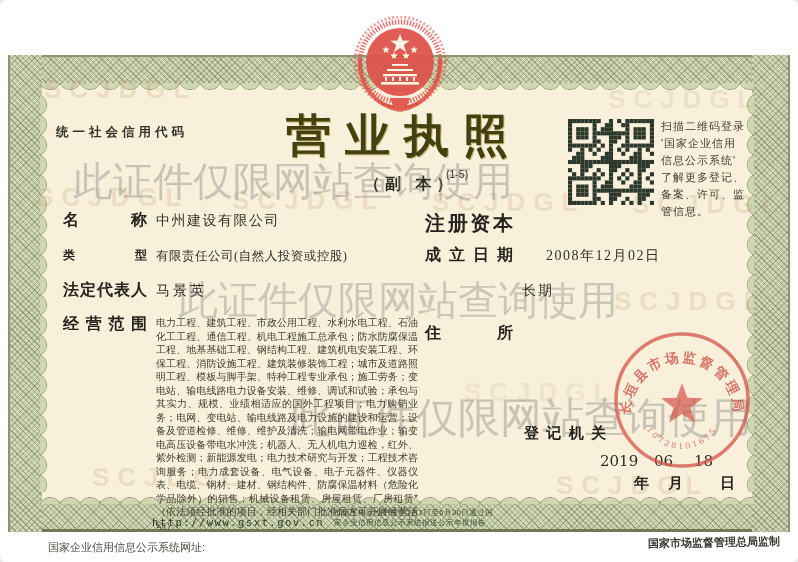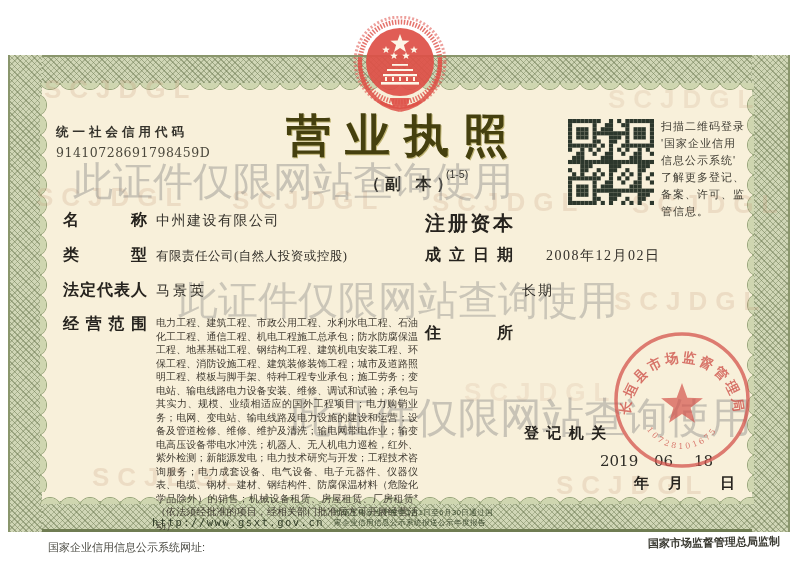--- a/index.html
+++ b/index.html
@@ -1,18 +1,18 @@
 <!DOCTYPE html>
 <html><head>
 <meta charset="utf-8">
 <style>
   html,body{margin:0;padding:0;background:#e9e9e9;}
   .page{
     position:relative;width:798px;height:562px;background:#ffffff;overflow:hidden;
-    font-family:"Liberation Sans",sans-serif;color:#33302a;
+    font-family:"Liberation Sans",sans-serif;color:#33302a;border-radius:6px;
   }
   .paper{position:absolute;left:8px;top:55px;width:782px;height:477px;background:#f8f0da;}
   
   .band{
     position:absolute;background-color:#d0d6b6;
     background-image:
       repeating-linear-gradient(45deg, rgba(104,118,78,.50) 0 1px, transparent 1px 4px),
       repeating-linear-gradient(-45deg, rgba(104,118,78,.35) 0 1px, transparent 1px 4px);
   }
   .band-top{left:0;top:0;right:0;height:28px;border-top:2px solid #8a966c;}
@@ -122,21 +122,20 @@
       <rect x="49" y="61" width="2" height="4" fill="#fdf6e6"></rect>
         <rect x="56" y="61" width="2" height="4" fill="#fdf6e6"></rect>
       <rect x="63" y="61" width="2" height="4" fill="#fdf6e6"></rect>
       <rect x="31" y="66" width="38" height="2.6" fill="#fdf6e6"></rect>
       <path d="M40,82 h20 l-3,8 h-14 z" fill="#de5148" opacity=".9"></path>
       <path d="M30,86 Q50,97 70,86" fill="none" stroke="#de5148" stroke-width="3" opacity=".85"></path>
     </svg>
   </div>
 
   <div class="credit-label">统一社会信用代码</div>
-  <div class="credit-code">91410728691798459D</div>
   <div class="title">营业执照</div>
   <div class="subtitle">（副  本）</div>
   <div class="page-note">(1-5)</div>
 
   <div class="qr">
     <svg id="qr-svg" width="86" height="86" viewBox="0 0 86 86">
         <rect x="0.00" y="0.00" width="4.10" height="4.10" fill="#2c372c"></rect>
         <rect x="4.10" y="0.00" width="4.10" height="4.10" fill="#2c372c"></rect>
         <rect x="8.19" y="0.00" width="4.10" height="4.10" fill="#2c372c"></rect>
         <rect x="12.29" y="0.00" width="4.10" height="4.10" fill="#2c372c"></rect>
@@ -397,21 +396,21 @@
   <div class="wm wm-gray1">此证件仅限网站查询使用</div>
   <div class="wm wm-gray2">此证件仅限网站查询使用</div>
   <div class="wm wm-gray3">此证件仅限网站查询使用</div>
 
   <div class="frow" style="left:63px;top:210px;">
     <span class="jlabel" style="width:84px;font-size:16px;">名称</span>
   </div>
   <div class="lv" style="left:156px;top:212px;">中州建设有限公司</div>
 
   <div class="frow" style="left:63px;top:245px;">
-    <span class="jlabel" style="width:84px;font-size:16px;">类型</span>
+    <span class="jlabel" style="width:84px;font-size:12px;">类型</span>
   </div>
   <div class="lv" style="left:156px;top:248px;font-size:12.5px;letter-spacing:.5px;">有限责任公司(自然人投资或控股)</div>
 
   <div class="frow" style="left:63px;top:280px;">
     <span class="jlabel" style="width:84px;font-size:16px;">法定代表人</span>
   </div>
   <div class="lv" style="left:156px;top:282px;letter-spacing:3px;">马景英</div>
 
   <div class="frow" style="left:63px;top:314px;">
     <span class="jlabel" style="width:84px;font-size:16px;">经营范围</span>

